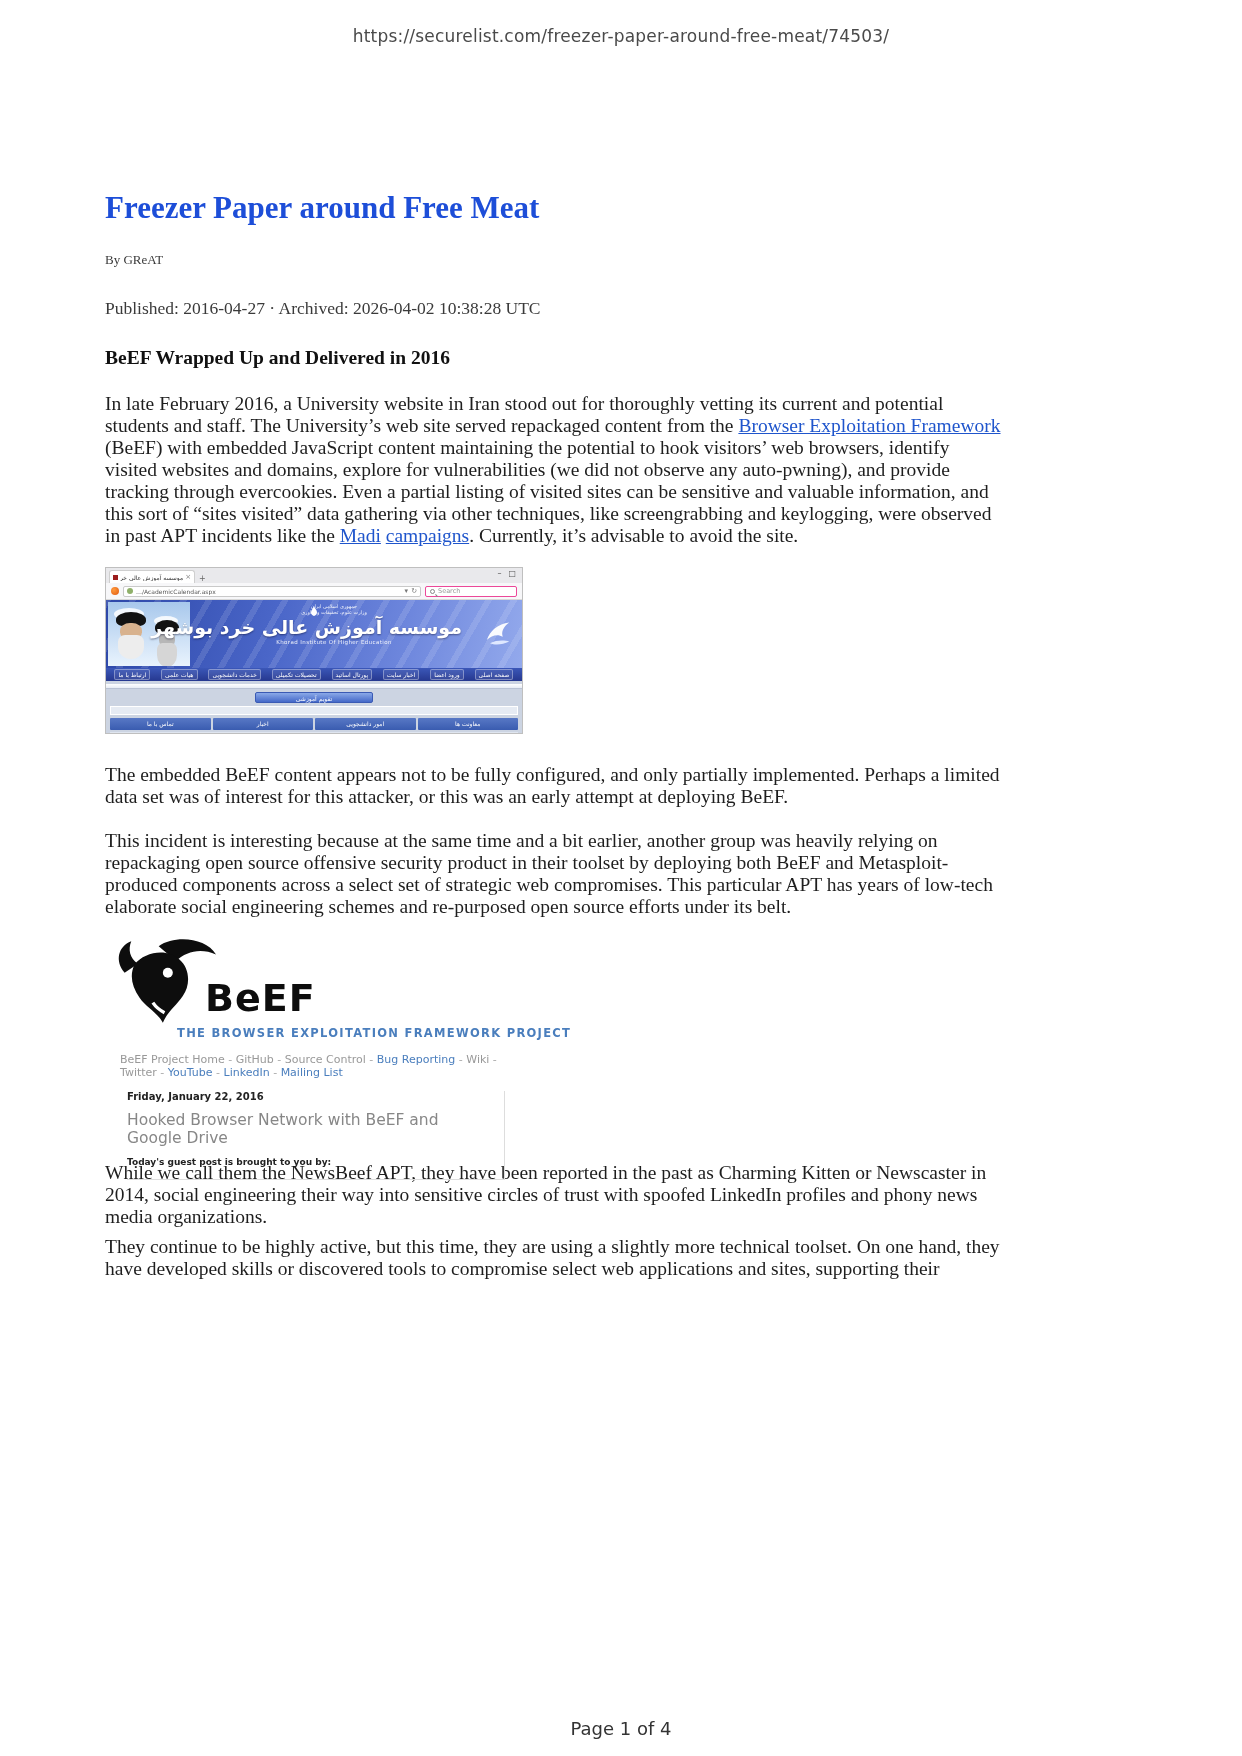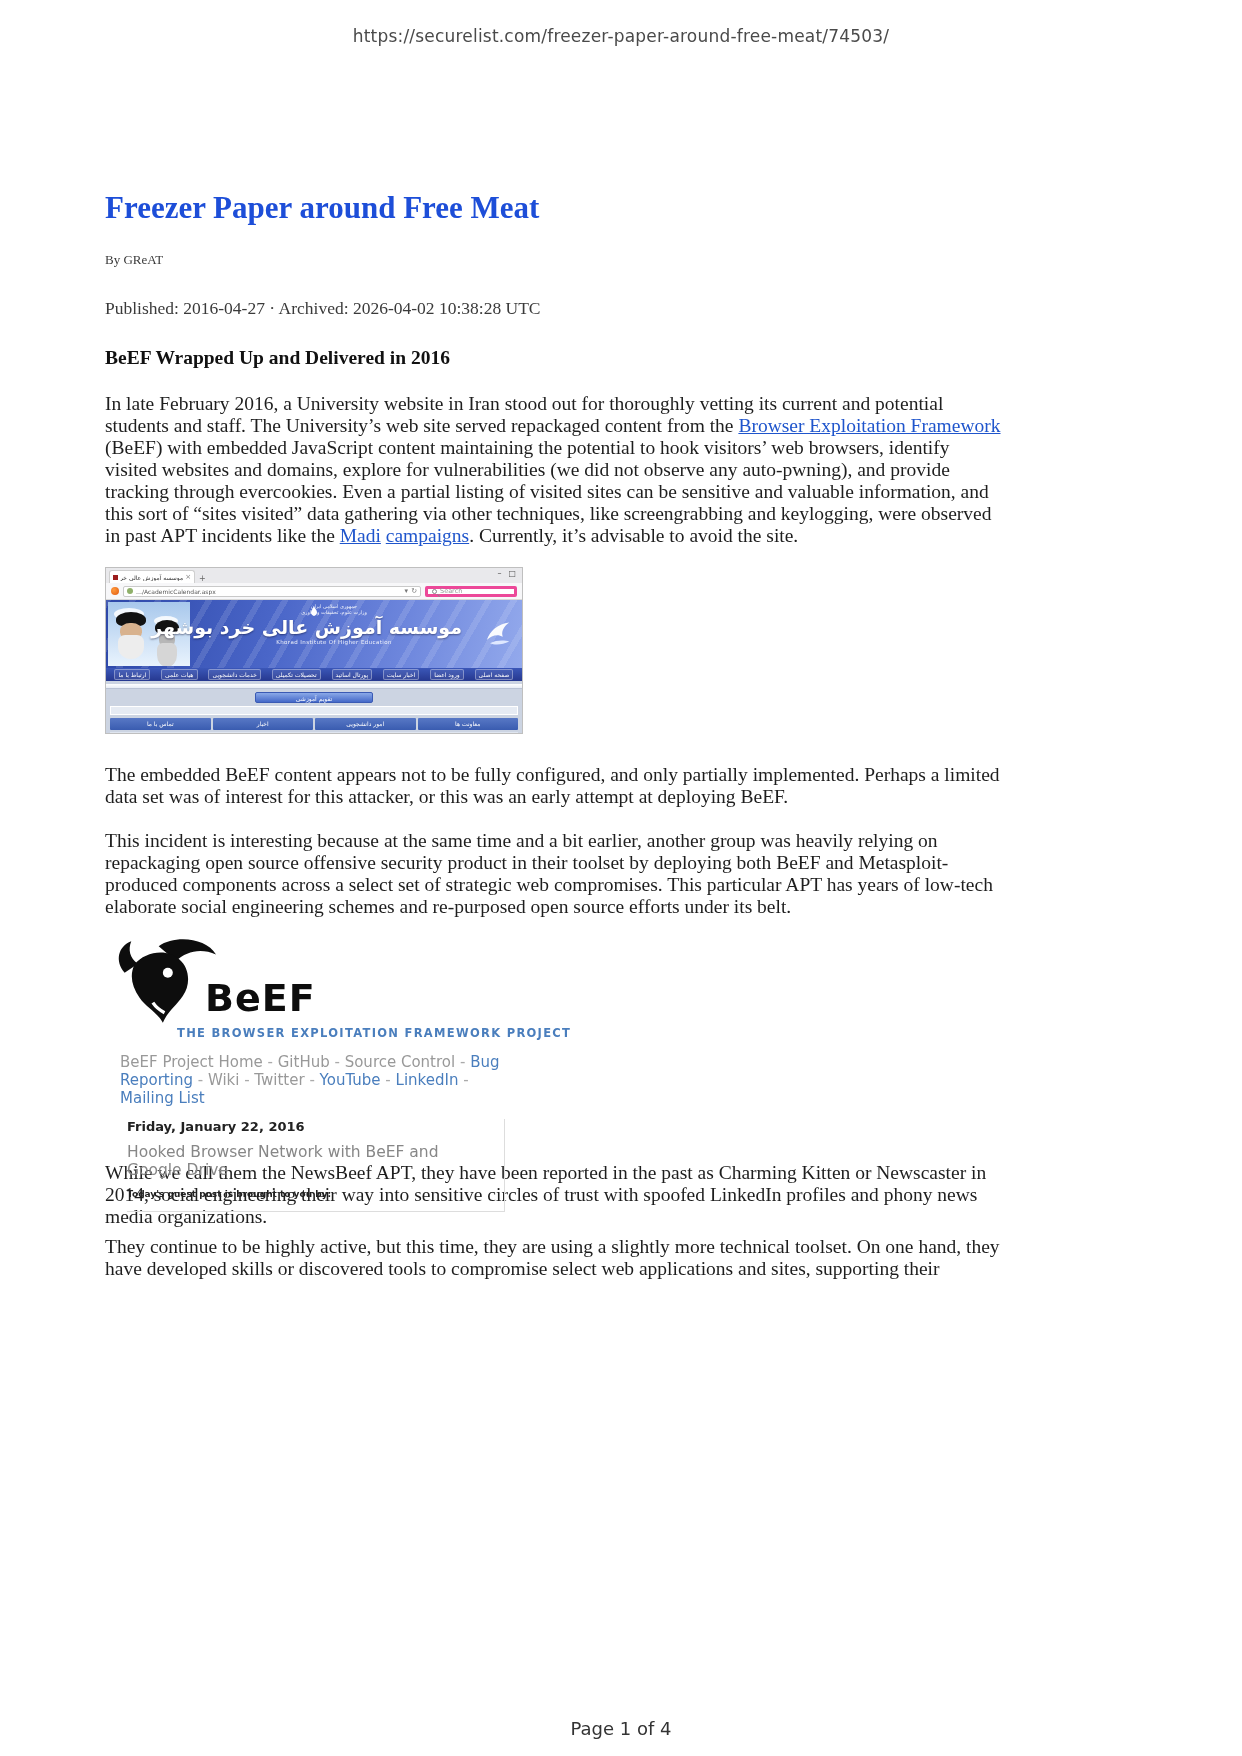--- a/index.html
+++ b/index.html
@@ -32,21 +32,21 @@
   .tab-close { font-size:7px; color:#888; }
   .newtab { font-size:8px; color:#666; margin-left:4px; }
   .wincontrols { margin-left:auto; display:flex; gap:7px; font-size:8px; color:#555; padding-right:3px; align-self:flex-start; }
   .toolbar { height:17px; background:#f7f7f9; border-bottom:1px solid #d8d8d8; display:flex; align-items:center; gap:4px; padding:0 5px; }
   .ff-dot { width:8px; height:8px; border-radius:50%; background:radial-gradient(circle at 35% 35%, #ff9a3c,#e05a10); flex:none; }
   .urlbar { flex:1; height:11px; background:#fff; border:1px solid #c9c9c9; border-radius:2px;
     display:flex; align-items:center; gap:3px; padding:0 3px; }
   .page-ico { width:6px; height:6px; border-radius:50%; background:#8fb06a; flex:none; }
   .url-text { font-size:6px; color:#555; white-space:nowrap; overflow:hidden; flex:1; }
   .url-drop, .reload { font-size:7px; color:#777; }
-  .searchbar { width:92px; height:11px; background:#fff; border:3px solid #ec4899; border-radius:2px;
+  .searchbar { width:92px; height:11px; background:#fff; border:1px solid #ec4899; border-radius:2px;
     display:flex; align-items:center; gap:3px; padding:0 4px; }
   .mag { width:5px; height:5px; border:1px solid #888; border-radius:50%; position:relative; flex:none; }
   .mag::after { content:""; position:absolute; width:3px; height:1px; background:#888; transform:rotate(45deg); left:4px; top:5px; }
   .search-text { font-size:6.5px; color:#999; }
 
   .banner { position:relative; height:68px; overflow:hidden;
     background:linear-gradient(100deg,#2d47a8 0%,#4a66c8 40%,#6e87dd 72%,#93a9ec 100%); }
   .banner::after { content:""; position:absolute; inset:0;
     background:repeating-linear-gradient(-60deg, rgba(255,255,255,0) 0 16px, rgba(255,255,255,.12) 16px 22px); }
   .portraits { position:absolute; left:2px; top:2px; bottom:2px; width:82px;
@@ -84,26 +84,26 @@
     text-align:center; line-height:12px; direction:rtl; border-radius:1px; }
   .trow { height:9px; background:#dfe5ef; margin:2px 4px 0 4px; }
 
   
   .shot.beef { margin-top:18px; width:415px; height:200px; font-family:"DejaVu Sans", sans-serif; position:relative; }
   .beef-header { position:relative; height:103px; }
   .bull { position:absolute; left:8px; top:0; }
   .beef-word { position:absolute; left:100px; top:40px; font-size:38px; font-weight:bold; color:#0d0d0d; letter-spacing:1px; }
   .beef-tag { position:absolute; left:72px; top:90px; font-size:11.5px; font-weight:bold;
     color:var(--beef-blue,#4a7ebd); letter-spacing:1.3px; white-space:nowrap; }
-  .beef-links { margin:14px 0 0 15px; font-size:15px; color:#999; }
+  .beef-links { margin:14px 0 0 15px; font-size:11px; color:#999; }
   .beef-link { color:#999; } .beef-link.blue { color:var(--beef-blue,#4a7ebd); }
   .beef-link + .beef-link::before { content:" - "; color:#aaa; }
   .beef-post { margin:12px 0 0 22px; width:378px; border-right:1px solid #ddd; border-bottom:1px solid #ddd;
     padding:0 10px 12px 0; }
-  .post-date { font-size:13px; font-weight:bold; color:#222; }
+  .post-date { font-size:10px; font-weight:bold; color:#222; }
   .post-title { font-size:15.5px; color:#878787; margin-top:9px; }
   .post-sub { font-size:9px; font-weight:bold; color:#222; margin-top:10px; }
 </style>
 </head>
 <body>
 
 <header class="print-header">
   <span>https://securelist.com/freezer-paper-around-free-meat/74503/</span>
 </header>
 

